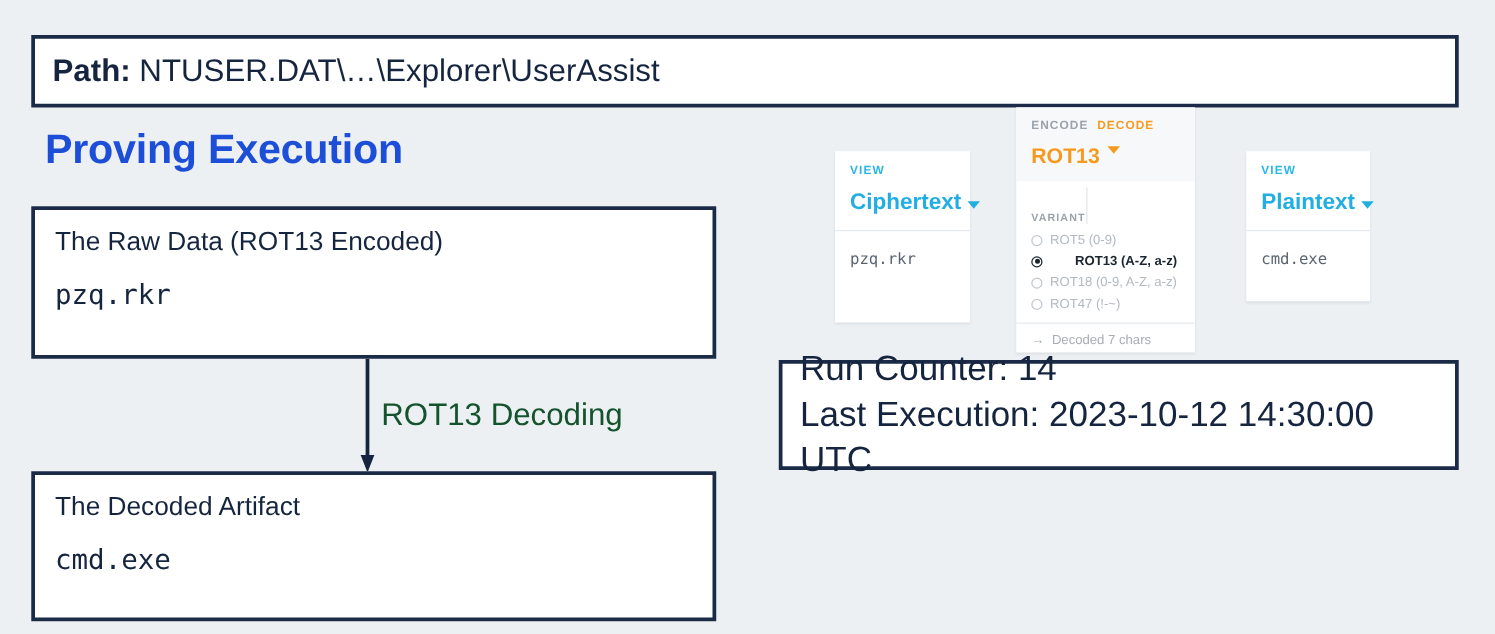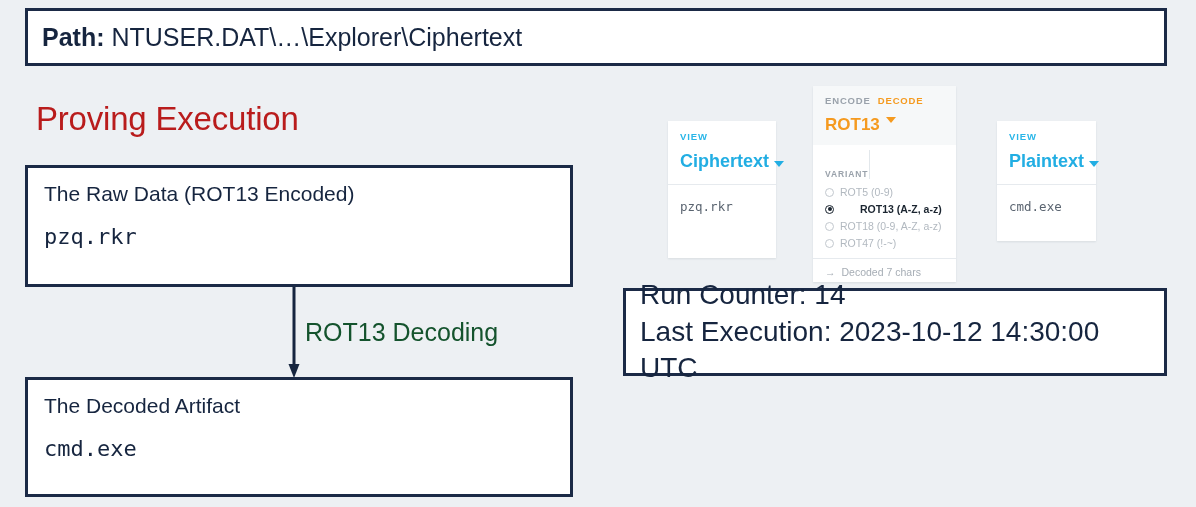--- a/index.html
+++ b/index.html
@@ -20,21 +20,21 @@
   .frame {
     position: absolute;
     background: #ffffff;
     border: 3px solid #1b2a46;
     box-sizing: border-box;
   }
 
   
   #path-box {
     left: 25px;
-    top: 8px;
+    top: 28px;
     width: 1142px;
     height: 58px;
     display: flex;
     align-items: center;
     padding-left: 14px;
   }
   .path-label {
     font-size: 25px;
     font-weight: bold;
     color: #16253f;
@@ -46,22 +46,22 @@
     color: #16253f;
     white-space: pre;
   }
 
   
   #section-heading {
     position: absolute;
     left: 36px;
     top: 100px;
     font-size: 33px;
-    font-weight: normal;
-    color: #b91c1c;
+    font-weight: bold;
+    color: #1d4ed8;
     letter-spacing: -0.2px;
   }
 
   
   #raw-box {
     left: 25px;
     top: 165px;
     width: 548px;
     height: 122px;
     padding: 14px 16px;
@@ -281,21 +281,21 @@
     align-items: center;
     gap: 6px;
     white-space: nowrap;
   }
 </style>
 </head>
 <body>
 
 <div class="frame" id="path-box">
   <span class="path-label">Path:</span>
-    <span class="path-value"> NTUSER.DAT\…\Explorer\Ciphertext</span>
+    <span class="path-value"> NTUSER.DAT\…\Explorer\UserAssist</span>
 </div>
 
 <div id="section-heading">Proving Execution</div>
 
 <div class="frame" id="raw-box">
   <div class="box-title">The Raw Data (ROT13 Encoded)</div>
   <div class="box-mono">pzq.rkr</div>
 </div>
 
 <svg id="flow-arrow" viewBox="0 0 14 92" aria-hidden="true">

